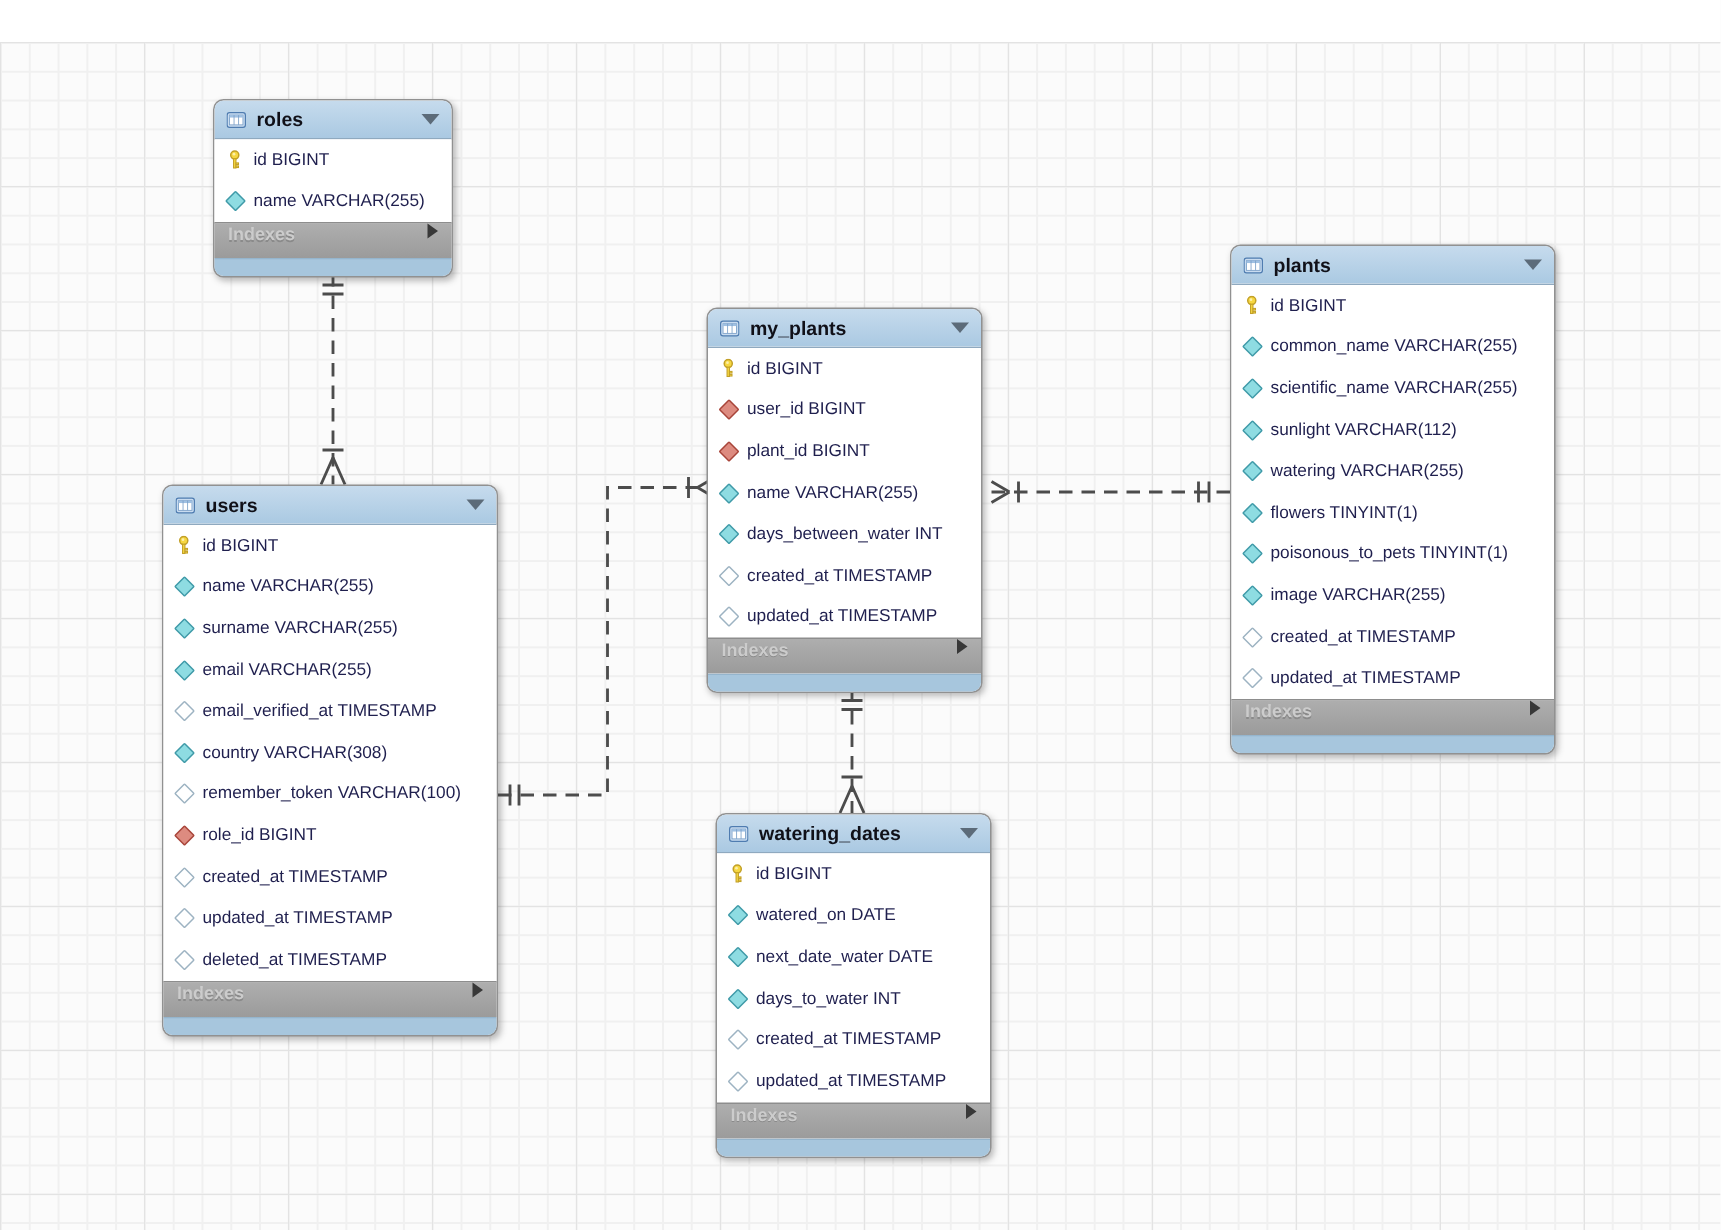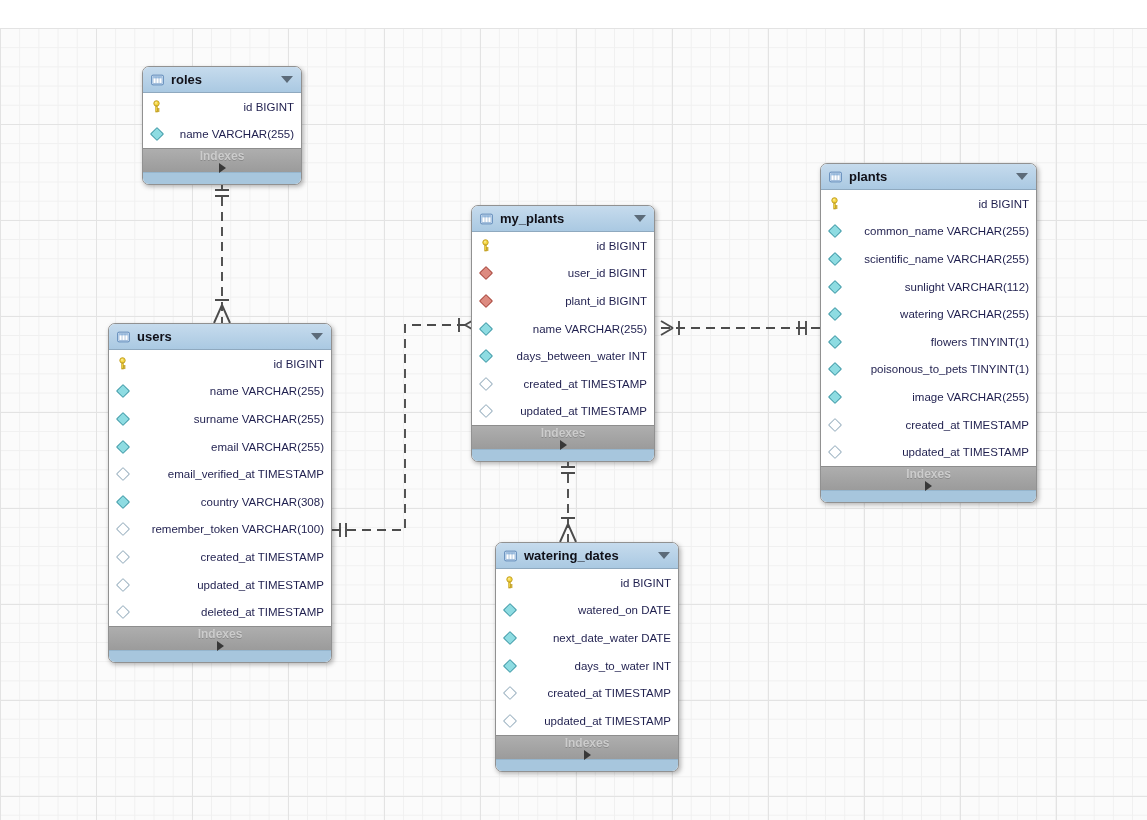--- a/index.html
+++ b/index.html
@@ -23,30 +23,30 @@
   }
   .thead {
     height:25px; display:flex; align-items:center; gap:7px; padding:0 8px;
     background:linear-gradient(#c6dbed, #aac9e2);
     border-bottom:1px solid #8fa9bf; border-radius:6px 6px 0 0;
     font-size:13px; font-weight:bold; color:#101018;
   }
   .thead .ttl { flex:1; white-space:nowrap; }
   .tri-down { width:0; height:0; border-left:6px solid transparent; border-right:6px solid transparent; border-top:7px solid #5c6b79; flex:none; }
   .rows { background:#fff; }
-  .row { height:27.6px; display:flex; align-items:center; gap:6px; padding:0 7px; font-size:11.5px; color:#1f1f4e; white-space:nowrap;justify-content:space-between; }
+  .row { height:27.6px; display:flex; align-items:center; gap:6px; padding:0 7px; font-size:11.5px; color:#1f1f4e; white-space:nowrap; }
   .ic { width:13px; height:14px; display:flex; align-items:center; justify-content:center; flex:none; }
   .diamond { width:8px; height:8px; transform:rotate(45deg); border-radius:1px; }
   .d-filled { background:#8edce2; border:1px solid #3f9aa8; }
   .d-open   { background:#ffffff; border:1px solid #9db3c2; }
   .d-fk     { background:#dd8b80; border:1px solid #a8453a; }
   .tfoot {
-    height:23px; display:flex; align-items:center; justify-content:space-between; padding:0 9px;
+    height:23px; display:flex; justify-content:space-between; padding:0 9px;
     background:linear-gradient(#aeaeae, #9b9b9b); border-top:1px solid #8d8d8d;
-    font-size:12px; font-weight:bold; color:#cccccc; text-shadow:0 1px 0 #8a8a8a;flex-direction:column;
+    font-size:12px; font-weight:bold; color:#cccccc; text-shadow:0 1px 0 #8a8a8a;
   }
   .tri-right { width:0; height:0; border-top:5px solid transparent; border-bottom:5px solid transparent; border-left:7px solid #383838; flex:none; }
   .strip { height:11px; background:#a7c6dd; border-top:1px solid #95b5cd; border-radius:0 0 6px 6px; }
 </style>
 </head>
 <body>
 
 <div class="canvas">
 
   <svg class="conn-layer" width="1147" height="820" viewBox="0 0 1147 820">
@@ -171,20 +171,26 @@
           <span>country VARCHAR(308)</span>
         </div>
       <div class="row">
           <span class="ic">
             <span class="diamond d-open"></span>
           </span>
           <span>remember_token VARCHAR(100)</span>
         </div>
       <div class="row">
           <span class="ic">
+            <span class="diamond d-fk"></span>
+          </span>
+          <span>role_id BIGINT</span>
+        </div>
+      <div class="row">
+          <span class="ic">
             <span class="diamond d-open"></span>
           </span>
           <span>created_at TIMESTAMP</span>
         </div>
       <div class="row">
           <span class="ic">
             <span class="diamond d-open"></span>
           </span>
           <span>updated_at TIMESTAMP</span>
         </div>
@@ -351,21 +357,21 @@
           <span>updated_at TIMESTAMP</span>
         </div>
     </div>
     <div class="tfoot">
         <span>Indexes</span>
         <span class="tri-right"></span>
       </div>
     <div class="strip"></div>
   </div>
 
-  <div class="dbtable" style="left:495px; top:514px; width:182px;">
+  <div class="dbtable" style="left:477px; top:514px; width:182px;">
     <div class="thead">
       <svg class="ic" width="16" height="13" viewBox="0 0 16 13">
           <rect x="0.5" y="0.5" width="15" height="12" rx="2" fill="#c9dcf0" stroke="#4f7cb0"></rect>
           <rect x="2.5" y="2.5" width="11" height="8" fill="#fff" stroke="#7aa0c8" stroke-width="0.7"></rect>
           <rect x="2.5" y="2.5" width="11" height="2" fill="#9fc0e2"></rect>
           <line x1="6.2" y1="2.5" x2="6.2" y2="10.5" stroke="#7aa0c8" stroke-width="0.7"></line>
           <line x1="9.9" y1="2.5" x2="9.9" y2="10.5" stroke="#7aa0c8" stroke-width="0.7"></line>
         </svg>
       <span class="ttl">watering_dates</span>
       <span class="tri-down"></span>

